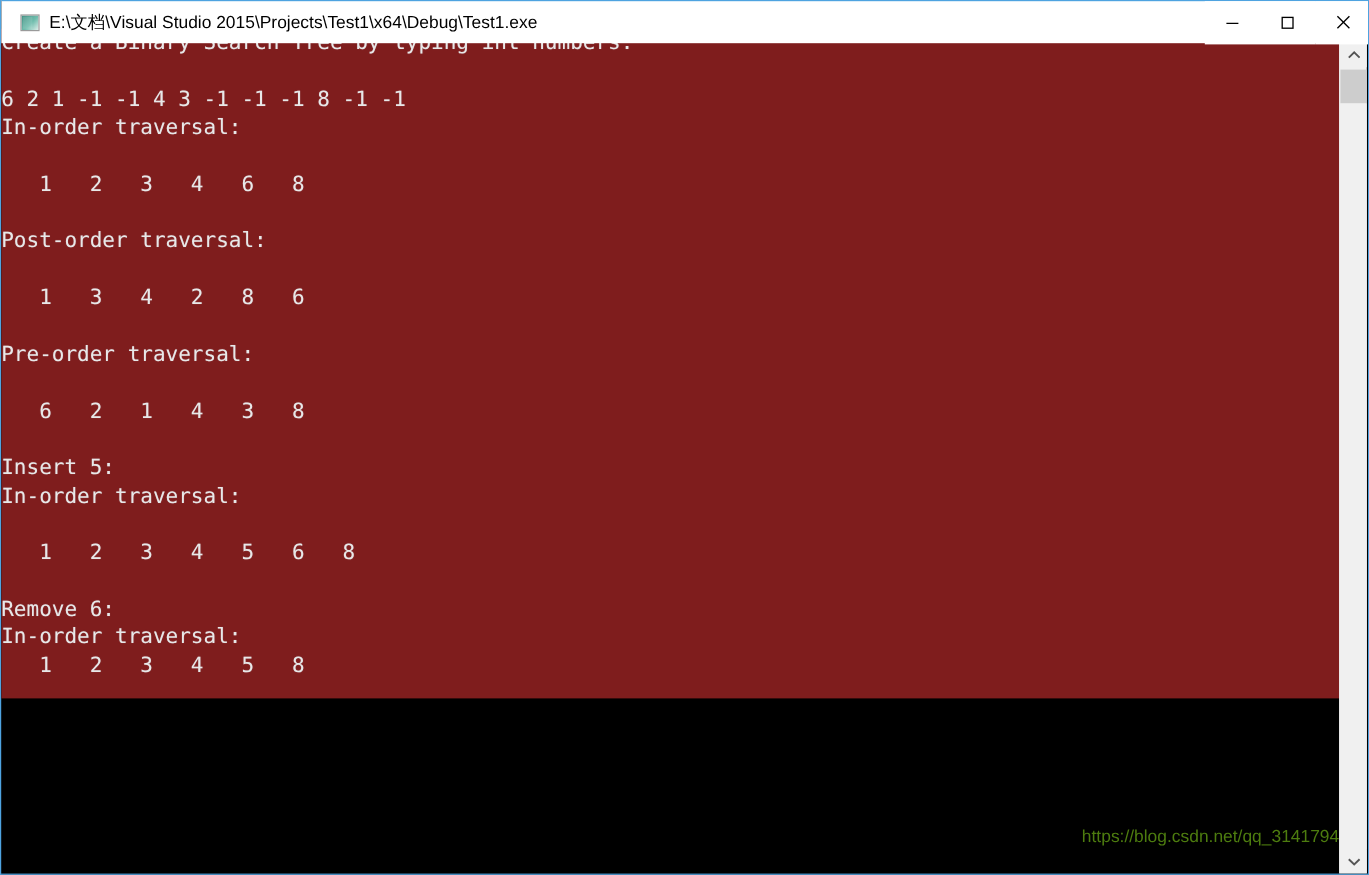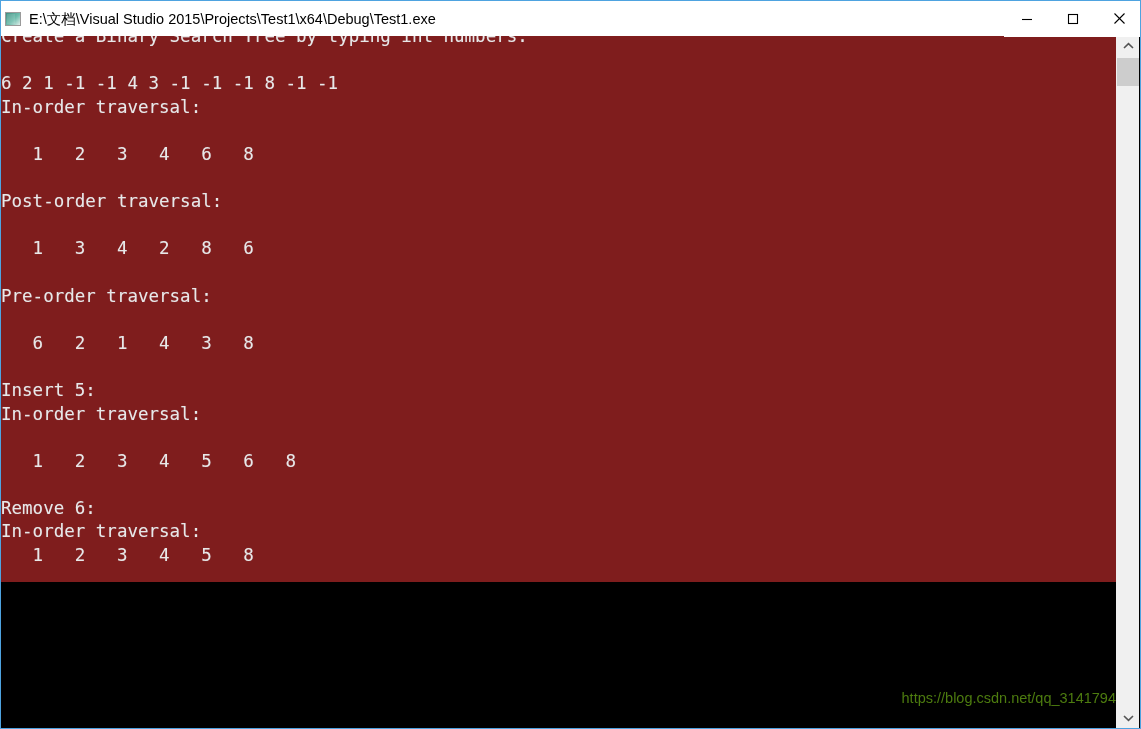--- a/index.html
+++ b/index.html
@@ -37,21 +37,21 @@
     border-top: 1px solid #4ea3e0;
     display: flex;
     align-items: center;
     z-index: 20;
   }
   #titlebar-left {
     display: flex;
     align-items: center;
     flex: 1 1 auto;
     min-width: 0;
-    padding-left: 4px;
+    padding-left: 16px;
     height: 100%;
     text-align: center;
   }
   .app-icon {
     width: 16px;
     height: 14px;
     box-sizing: border-box;
     border: 1px solid #9a9a9a;
     background: linear-gradient(135deg, #3f8f82 0%, #6fbdad 55%, #dfeeea 100%);
     position: relative;

